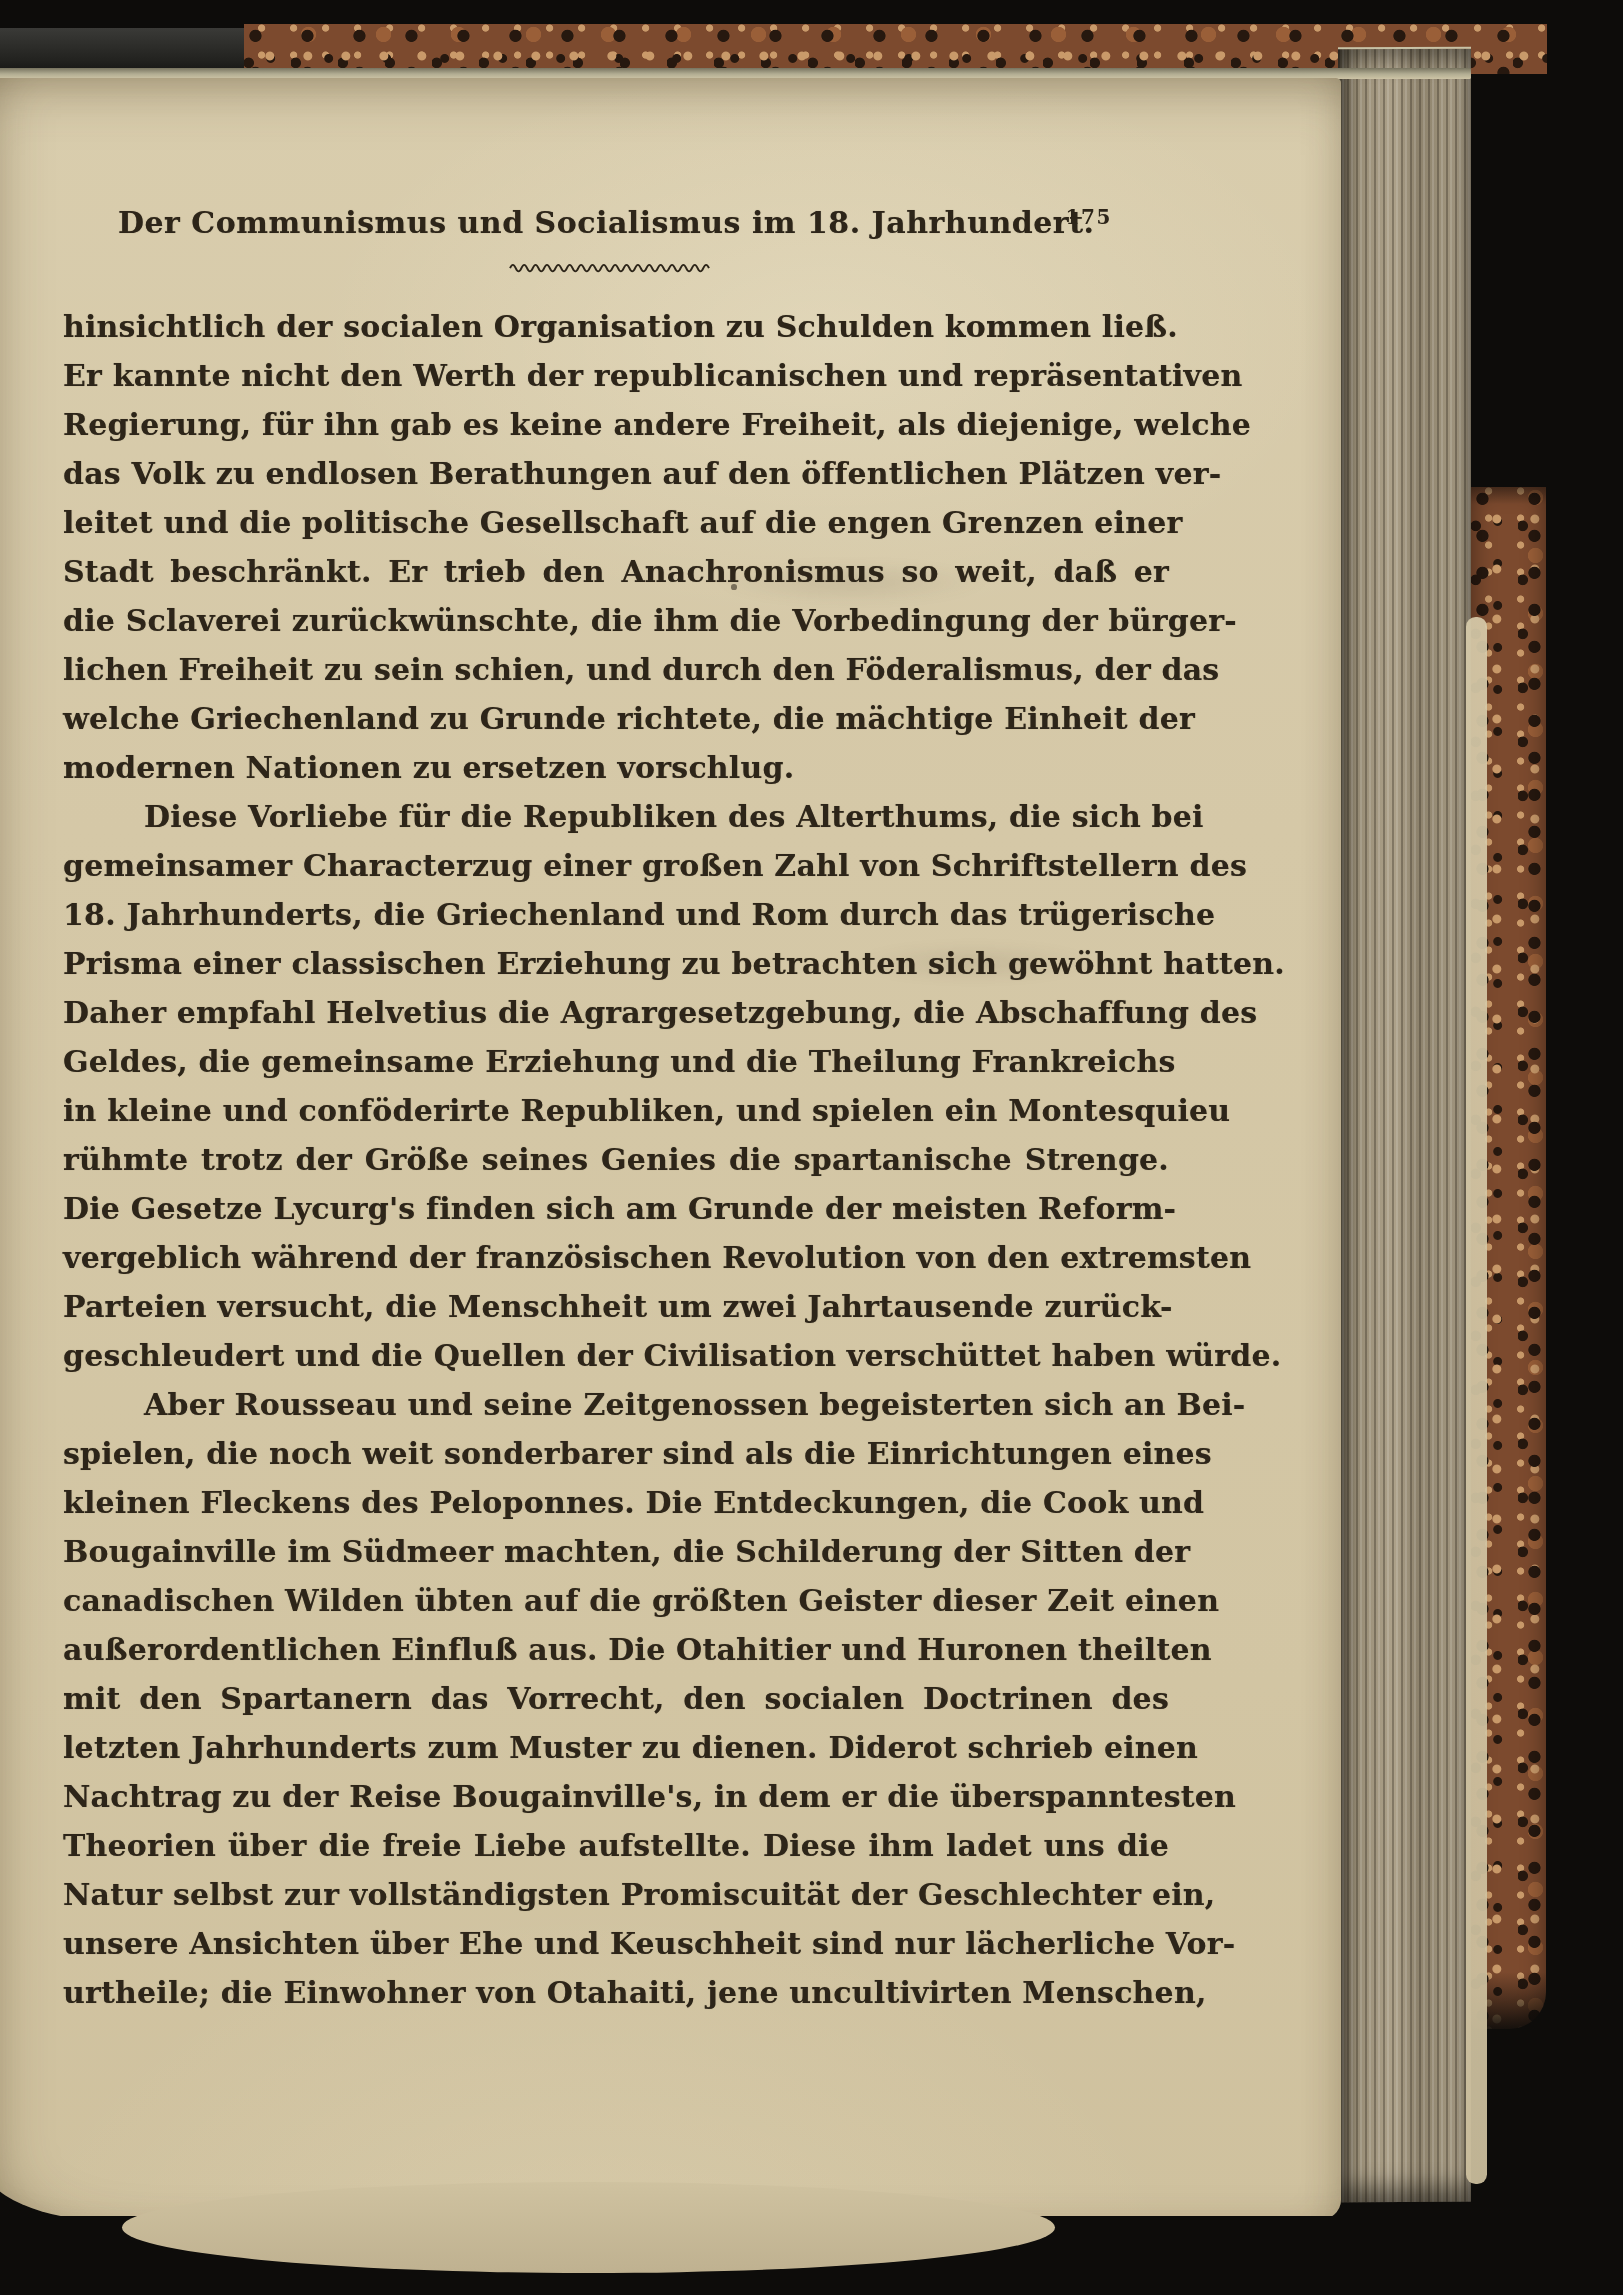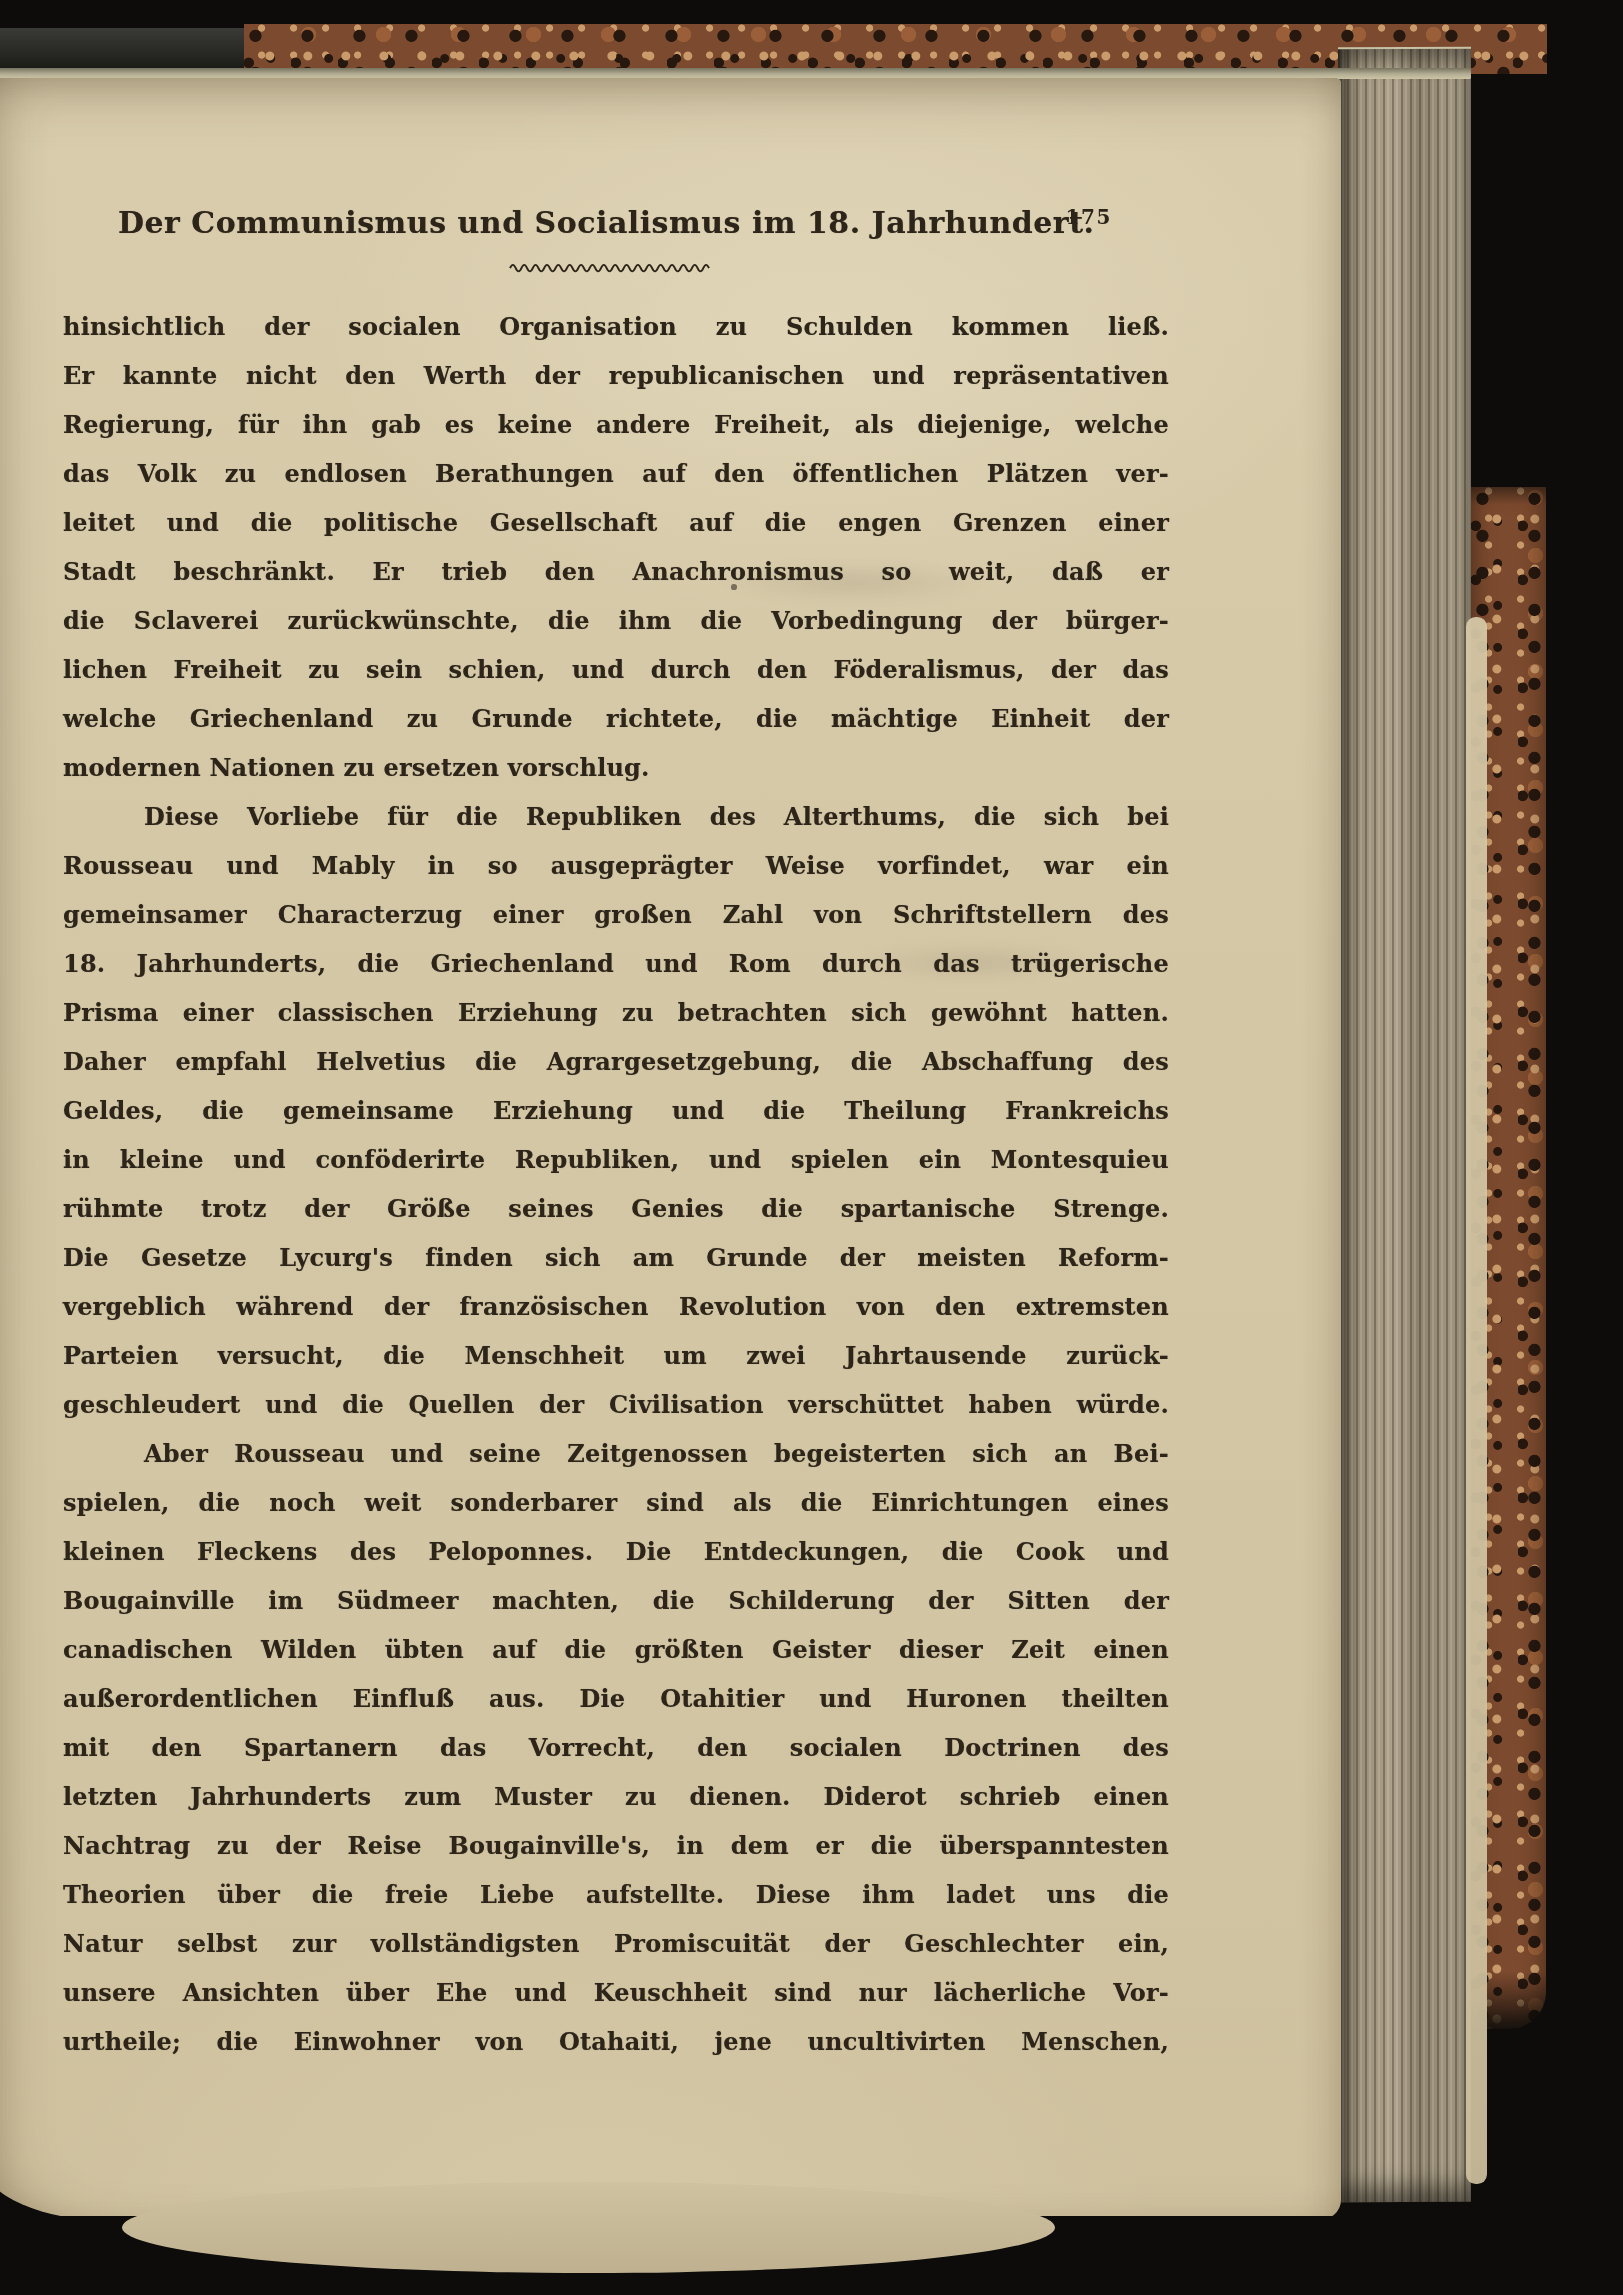--- a/index.html
+++ b/index.html
@@ -70,21 +70,21 @@
       color:var(--ink,#2d2519);}
   .header-row{position:absolute;top:205px;left:0;width:100%;height:42px;
       font-weight:bold;text-align:center;}
   .header-title{position:absolute;left:50%;transform:translateX(-51%);
       white-space:nowrap;font-size:30px;letter-spacing:0.5px;
       text-shadow:0 0 0.8px rgba(45,37,25,.45);}
   .page-number{position:absolute;right:57px;top:0;font-size:20px;letter-spacing:1.6px;
       font-weight:bold;}
   .squiggle{position:absolute;top:260px;left:50%;transform:translateX(-53%);}
   .body-text{position:absolute;top:302px;left:0;width:100%;}
-  .line{font-size:24px;font-weight:bold;line-height:49px;height:49px;
+  .line{font-size:30px;font-weight:bold;line-height:49px;height:49px;
       white-space:nowrap;text-align:justify;text-align-last:justify;
       letter-spacing:0.2px;text-shadow:0 0 0.8px rgba(45,37,25,.42);}
   .line.indent{padding-left:81px;}
   .line.short{text-align-last:left;}
 </style>
 </head>
 <body>
 
 <div class="canvas">
 
@@ -121,21 +121,20 @@
         <div class="line">Er kannte nicht den Werth der republicanischen und repräsentativen</div>
         <div class="line">Regierung, für ihn gab es keine andere Freiheit, als diejenige, welche</div>
         <div class="line">das Volk zu endlosen Berathungen auf den öffentlichen Plätzen ver-</div>
         <div class="line">leitet und die politische Gesellschaft auf die engen Grenzen einer</div>
         <div class="line">Stadt beschränkt. Er trieb den Anachronismus so weit, daß er</div>
         <div class="line">die Sclaverei zurückwünschte, die ihm die Vorbedingung der bürger-</div>
         <div class="line">lichen Freiheit zu sein schien, und durch den Föderalismus, der das</div>
         <div class="line">welche Griechenland zu Grunde richtete, die mächtige Einheit der</div>
         <div class="line short">modernen Nationen zu ersetzen vorschlug.</div>
         <div class="line indent">Diese Vorliebe für die Republiken des Alterthums, die sich bei</div>
-        <div class="line">Rousseau und Mably in so ausgeprägter Weise vorfindet, war ein</div>
         <div class="line">gemeinsamer Characterzug einer großen Zahl von Schriftstellern des</div>
         <div class="line">18. Jahrhunderts, die Griechenland und Rom durch das trügerische</div>
         <div class="line">Prisma einer classischen Erziehung zu betrachten sich gewöhnt hatten.</div>
         <div class="line">Daher empfahl Helvetius die Agrargesetzgebung, die Abschaffung des</div>
         <div class="line">Geldes, die gemeinsame Erziehung und die Theilung Frankreichs</div>
         <div class="line">in kleine und conföderirte Republiken, und spielen ein Montesquieu</div>
         <div class="line">rühmte trotz der Größe seines Genies die spartanische Strenge.</div>
         <div class="line">Die Gesetze Lycurg's finden sich am Grunde der meisten Reform-</div>
         <div class="line">vergeblich während der französischen Revolution von den extremsten</div>
         <div class="line">Parteien versucht, die Menschheit um zwei Jahrtausende zurück-</div>

